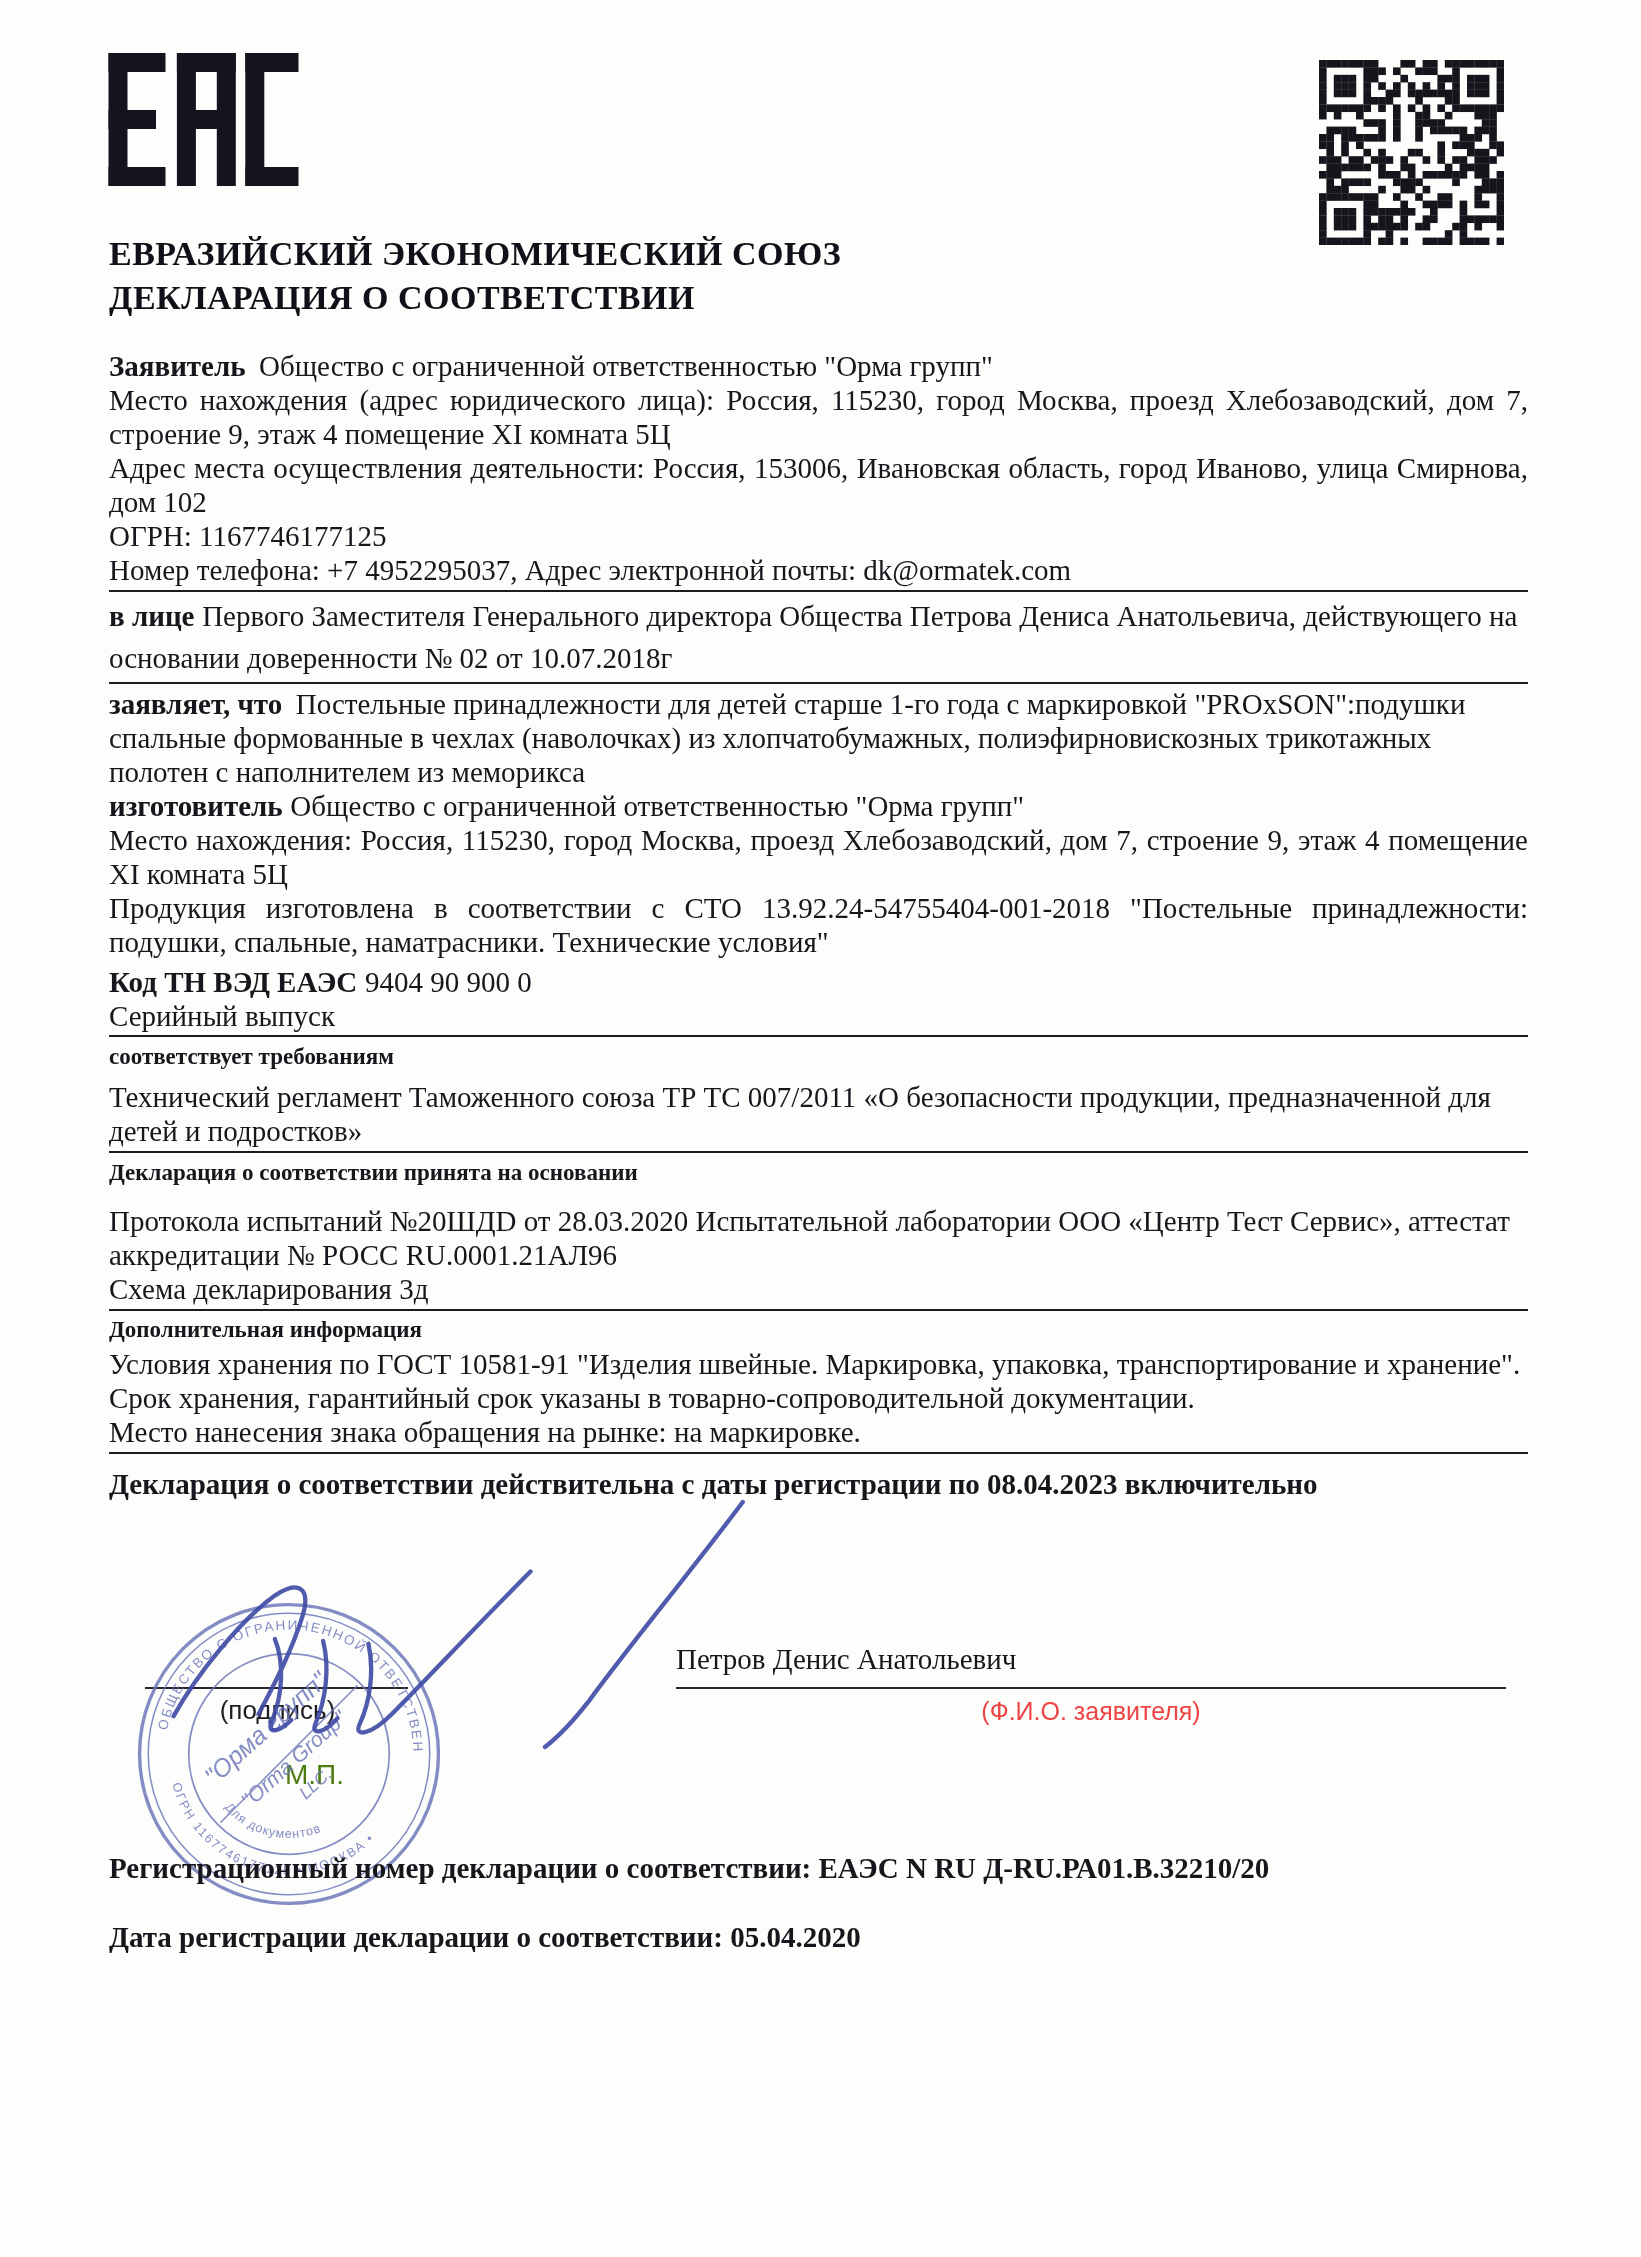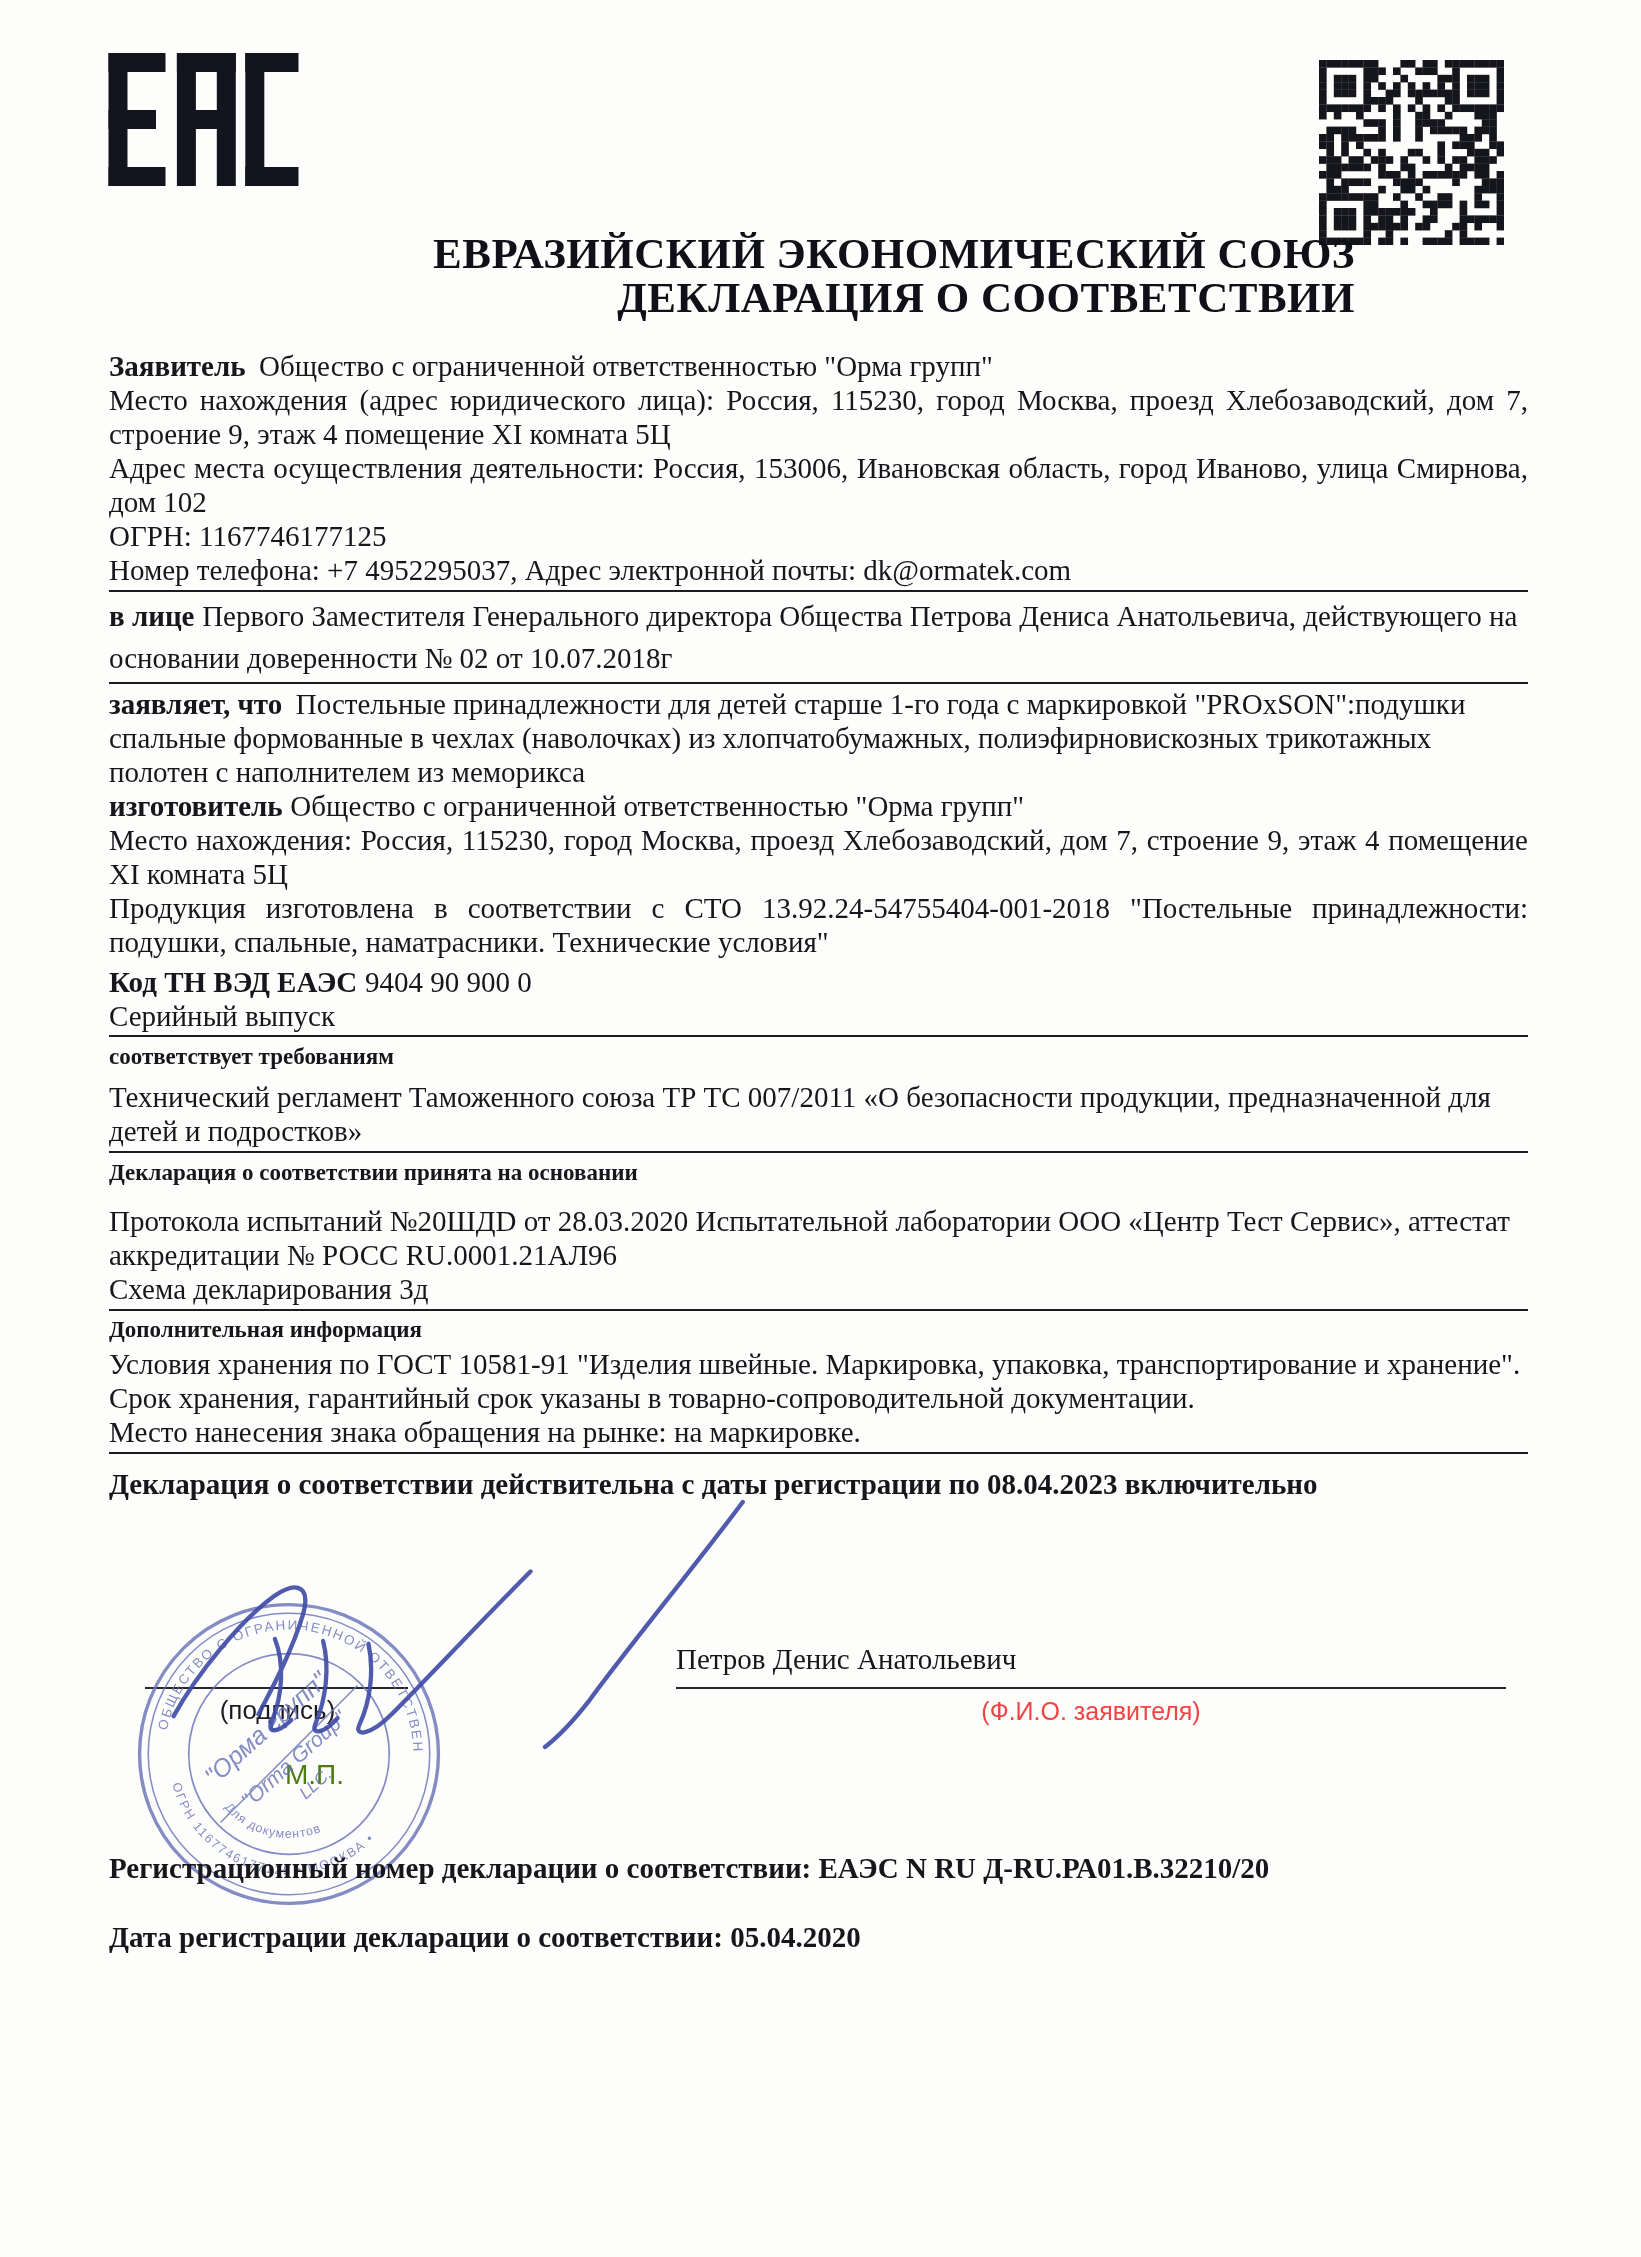--- a/index.html
+++ b/index.html
@@ -15,22 +15,22 @@
   .content{
     position:absolute;left:109px;top:0;width:1419px;
   }
   
   .eac-logo{position:absolute;left:108px;top:53px;width:191px;height:133px;}
   
   .qr{position:absolute;left:1319px;top:60px;width:185px;height:185px;}
   
   .title{
     margin-top:232px;margin-bottom:29px;
-    text-align:right;
-    font-weight:bold;font-size:43px;line-height:44px;letter-spacing:0.5px;
+    text-align:left;
+    font-weight:bold;font-size:34px;line-height:44px;letter-spacing:0.5px;
     width:1246px;
     color:#101018;
   }
   p{margin:0;padding:0;}
   .para{font-size:29px;line-height:34px;}
   .just{text-align:justify;}
   .lbl{font-weight:bold;margin-right:13.5px;text-align:right;}
   .lbl2{font-weight:bold;margin-right:7.7px;}
   .rule{border-top:2.9px solid #1b1b20;margin:2.9px 0;height:0;}
   .sechead{font-weight:bold;font-size:23px;line-height:34px;}

